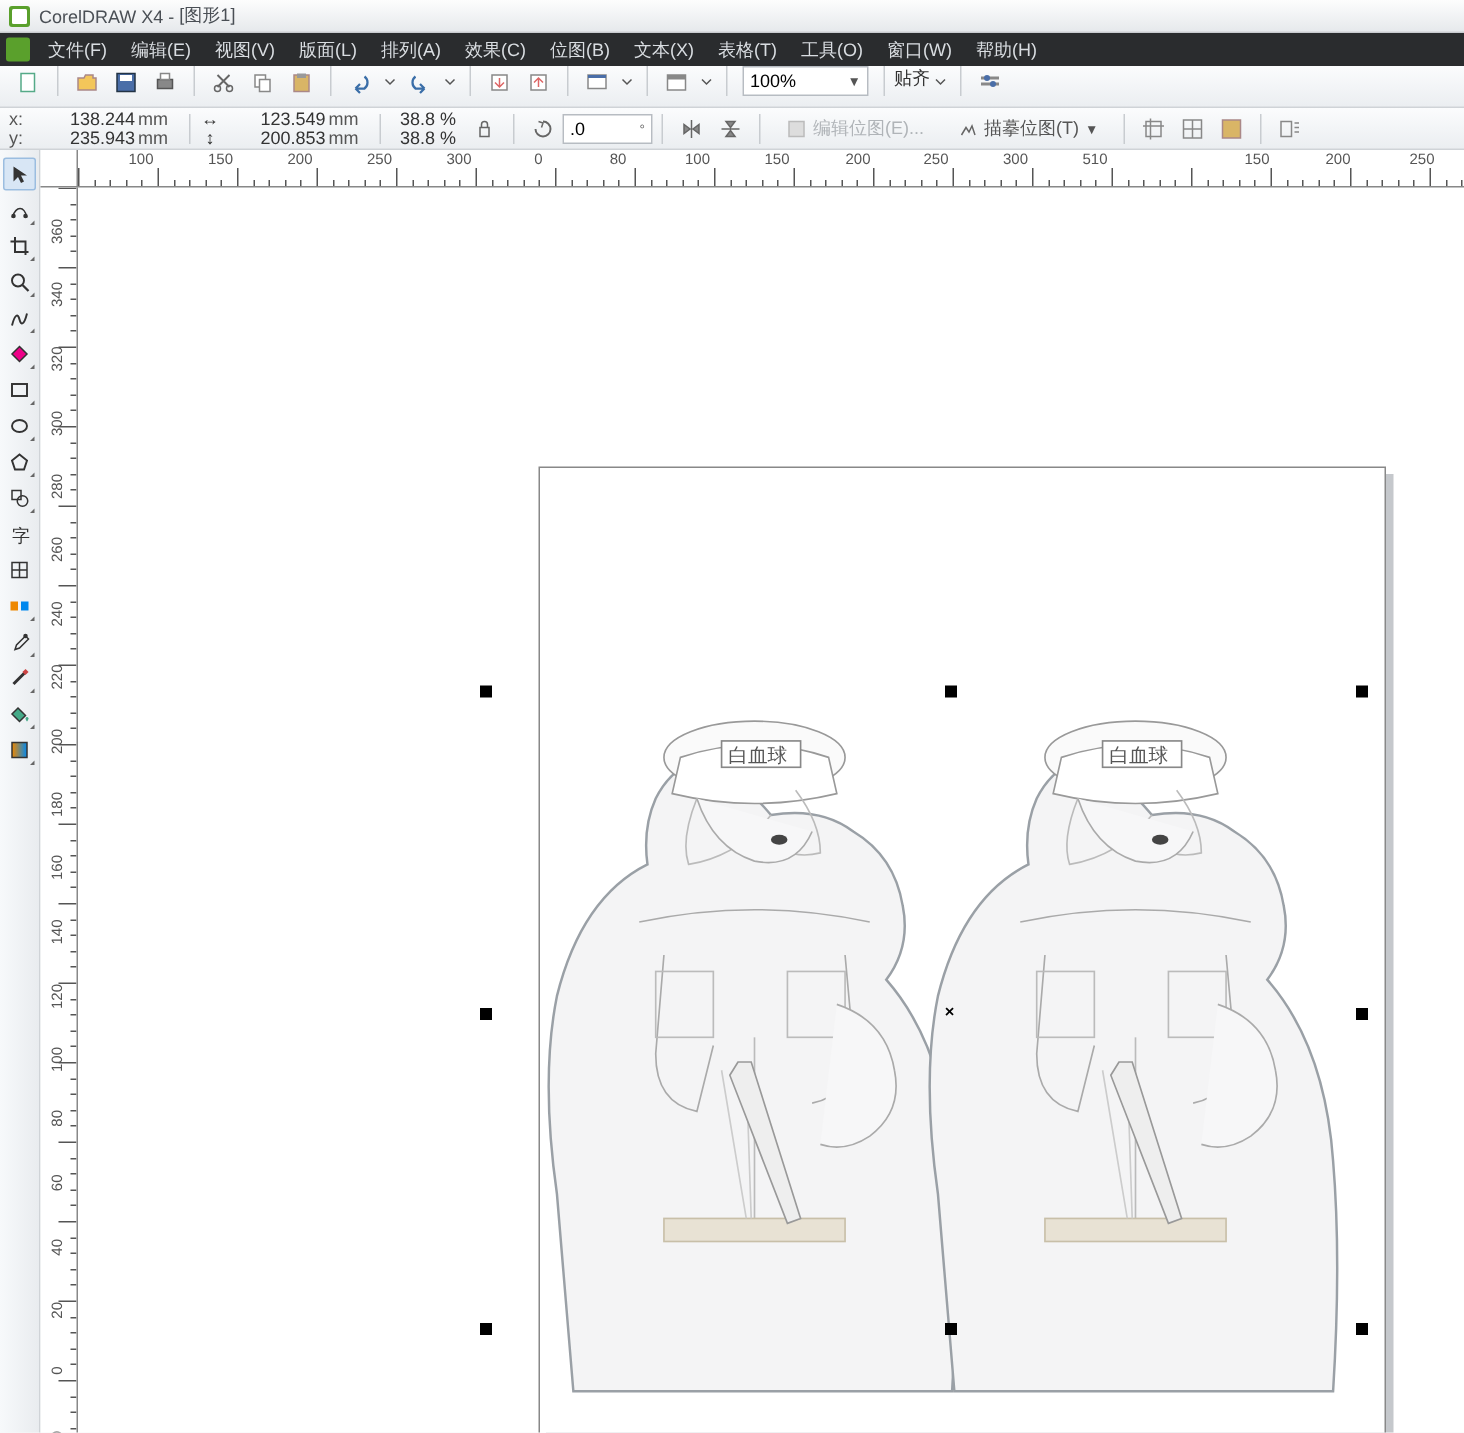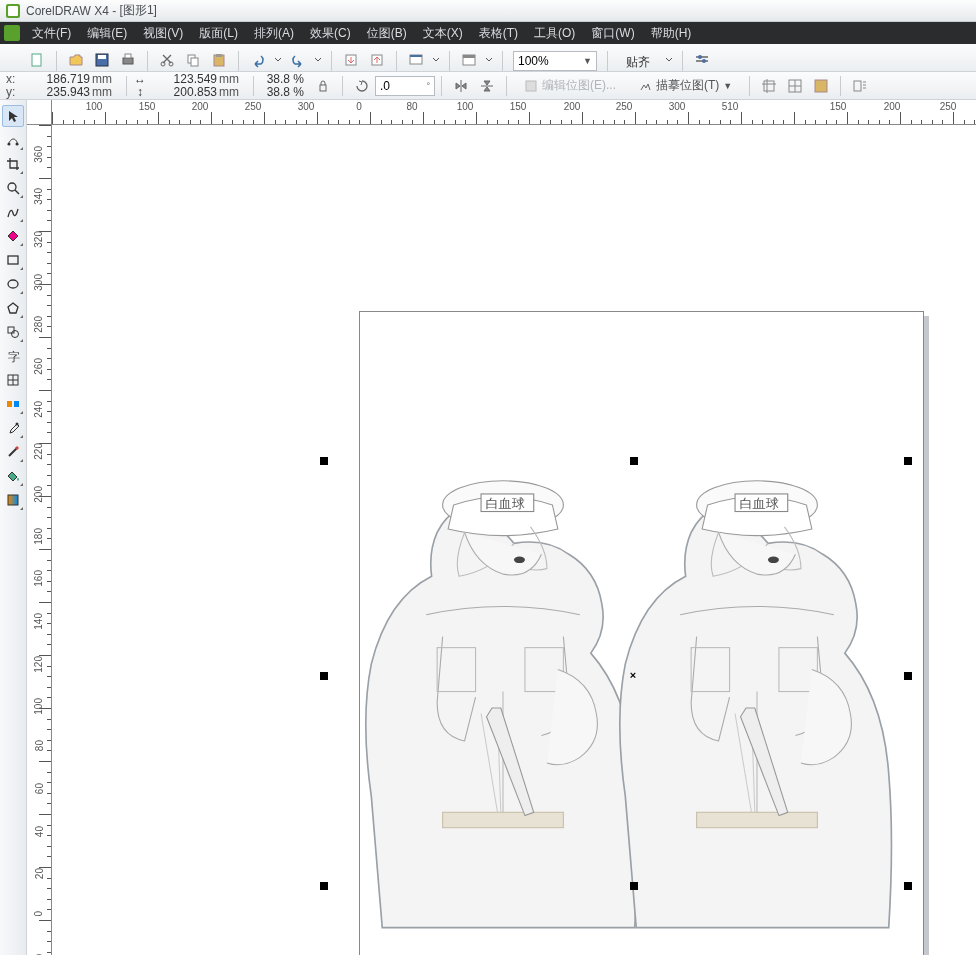--- a/index.html
+++ b/index.html
@@ -4,21 +4,21 @@
 <style>
 *{margin:0;padding:0;box-sizing:border-box;font-family:"Microsoft YaHei",Arial,sans-serif;font-size:12px;user-select:none}
 body{background:#eef0f2;width:976px;height:955px;overflow:hidden;color:#333}
 .titlebar{height:22px;background:linear-gradient(#fdfdfd,#e6e9ec);display:flex;align-items:center;padding:0 6px;border-bottom:1px solid #c9ccd0}
 .titlebar .ticon{width:14px;height:14px;background:#5aa02c;border-radius:2px;margin-right:6px;display:inline-block;position:relative}
 .titlebar .ticon::after{content:"";position:absolute;left:2px;top:2px;width:10px;height:10px;background:#fff;border-radius:1px}
 .titlebar span{color:#4a4f55}
 .menubar{height:22px;background:#2a2c2e;display:flex;align-items:center;padding:0 4px}
 .menubar .mitem{color:#d9dde1;padding:0 8px;line-height:22px;cursor:default}
 .menubar .micon{width:16px;height:16px;background:#5aa02c;margin-right:4px;border-radius:2px}
-.toolbar{height:28px;background:linear-gradient(#fbfcfd,#ebeef1);border-bottom:1px solid #cfd3d7;display:flex;align-items:flex-end;padding:0 24px}
+.toolbar{height:28px;background:linear-gradient(#fbfcfd,#ebeef1);border-bottom:1px solid #cfd3d7;display:flex;align-items:flex-start;padding:0 6px}
 .tb-btn{width:22px;height:22px;margin:0 2px;display:flex;align-items:center;justify-content:center;border-radius:2px}
 .tb-sep{width:1px;height:20px;background:#c8ccd0;margin:0 6px}
 .zoom-box{width:84px;height:20px;background:#fff;border:1px solid #b7bcc2;display:flex;align-items:center;padding:0 4px;margin:0 4px}
 .zoom-box input{border:none;outline:none;width:56px;font-size:12px}
 .zoom-box .dd{margin-left:auto;font-size:9px;color:#555}
 .propbar{height:28px;background:linear-gradient(#fbfcfd,#ebeef1);border-bottom:1px solid #cfd3d7;display:flex;align-items:center;padding:0 6px}
 .coord-group{display:flex;flex-direction:column;margin-right:8px;line-height:13px}
 .coord-row{display:flex;align-items:center}
 .coord-row .lbl{width:14px;color:#555}
 .coord-row .val{width:72px;color:#333;text-align:right;padding-right:2px}
@@ -49,21 +49,21 @@
 .tick-v.major{width:12px}
 .tick-v.minor{width:4px}
 .tick-v-lbl{position:absolute;right:12px;font-size:10px;color:#555;transform:translateY(50%) rotate(-90deg);transform-origin:right center}
 .canvas{position:absolute;left:52px;top:125px;right:0;bottom:0;background:#fff;overflow:hidden}
 .page{position:absolute;border:1px solid #888;background:#fff}
 .page-shadow{position:absolute;background:#c5c8cc}
 .sel-handle{position:absolute;width:8px;height:8px;background:#000}
 .sel-x{position:absolute;width:10px;height:10px;font-size:11px;font-weight:bold;color:#000;display:flex;align-items:center;justify-content:center}
 .char{position:absolute}
 .char svg{width:100%;height:100%}
-.snap-lbl{color:#333;margin:0 12px}
+.snap-lbl{color:#333;margin:0 0}
 </style>
 </head>
 <body>
 
 <div class="titlebar">
   <span class="ticon"></span>
   <span>CorelDRAW X4</span>
   <span>&nbsp;-&nbsp;</span>
   <span>[图形1]</span>
 </div>
@@ -206,21 +206,21 @@
         <circle cx="6" cy="5" r="2" fill="#4a6ea8"></circle>
         <circle cx="10" cy="9" r="2" fill="#4a6ea8"></circle>
       </svg>
     </div>
 </div>
 
 <div class="propbar">
   <div class="coord-group">
     <div class="coord-row">
         <span class="lbl">x:</span>
-        <span class="val">186.719</span>
+        <span class="val">138.244</span>
         <span class="unit">mm</span>
       </div>
     <div class="coord-row">
         <span class="lbl">y:</span>
         <span class="val">235.943</span>
         <span class="unit">mm</span>
       </div>
   </div>
   <div class="tb-sep"></div>
   <div class="size-group">

